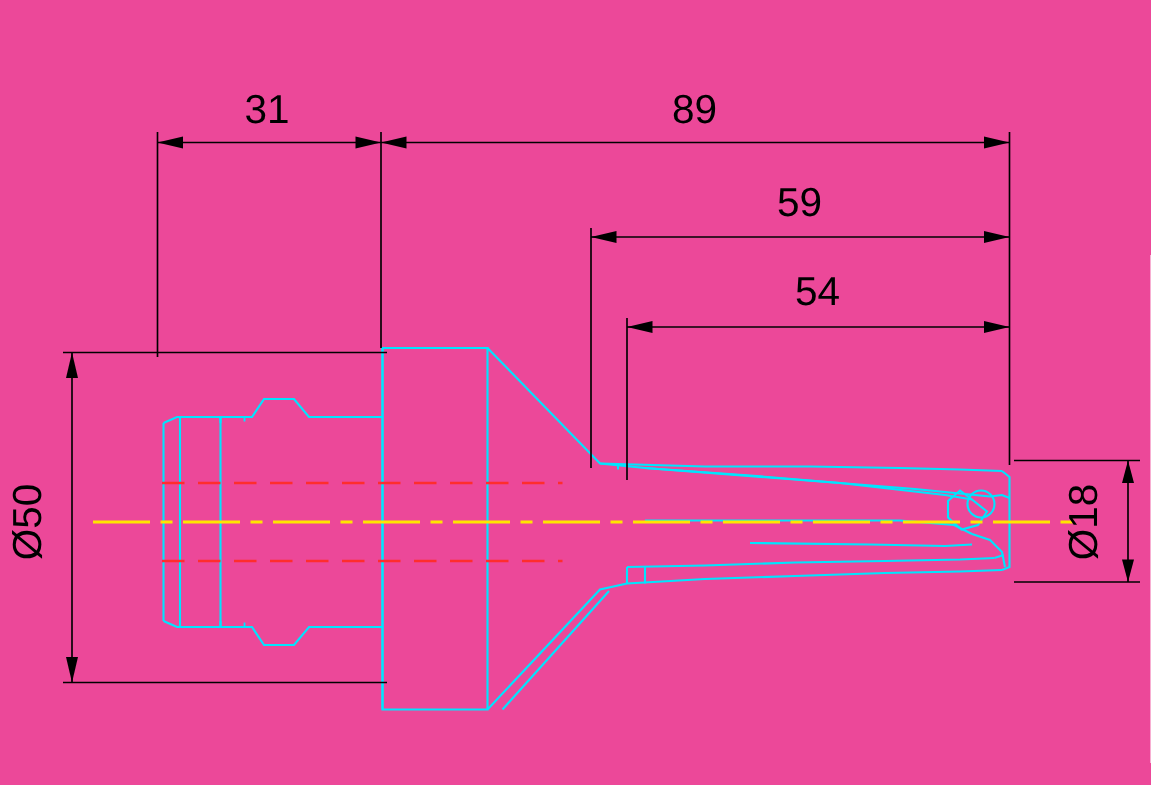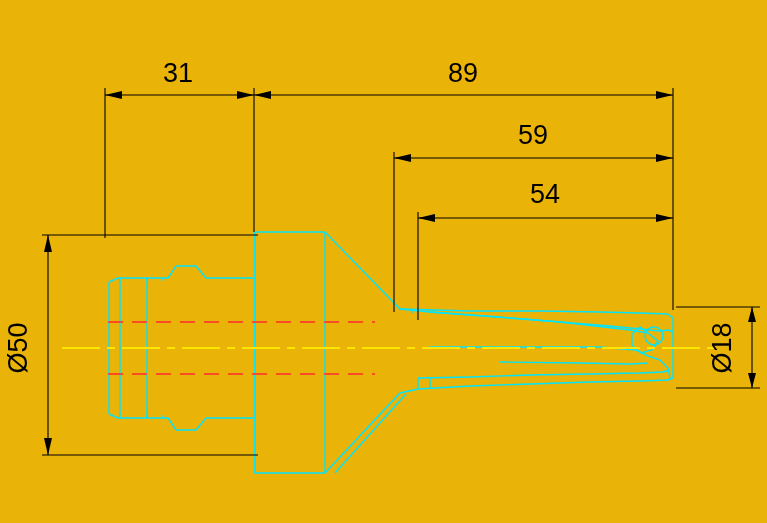--- a/index.html
+++ b/index.html
@@ -8,21 +8,21 @@
     padding: 0;
     background: #ffffff;
   }
   body {
     font-family: "Liberation Sans", sans-serif;
   }
   #stage {
     position: relative;
     width: 767px;
     height: 523px;
-    background: #eab308;
+    background: #ec4899;
     overflow: hidden;
   }
   #stage svg {
     position: absolute;
     left: 0;
     top: 0;
     display: block;
   }
   .dim-text {
     font-family: "Liberation Sans", sans-serif;

